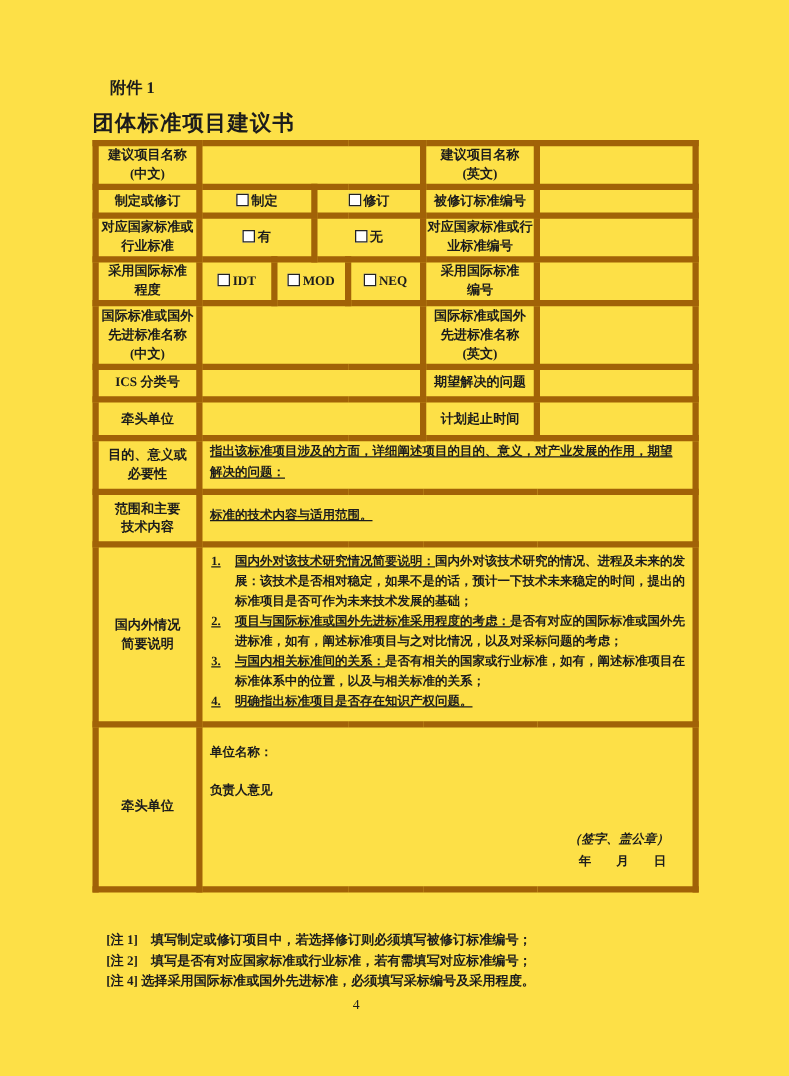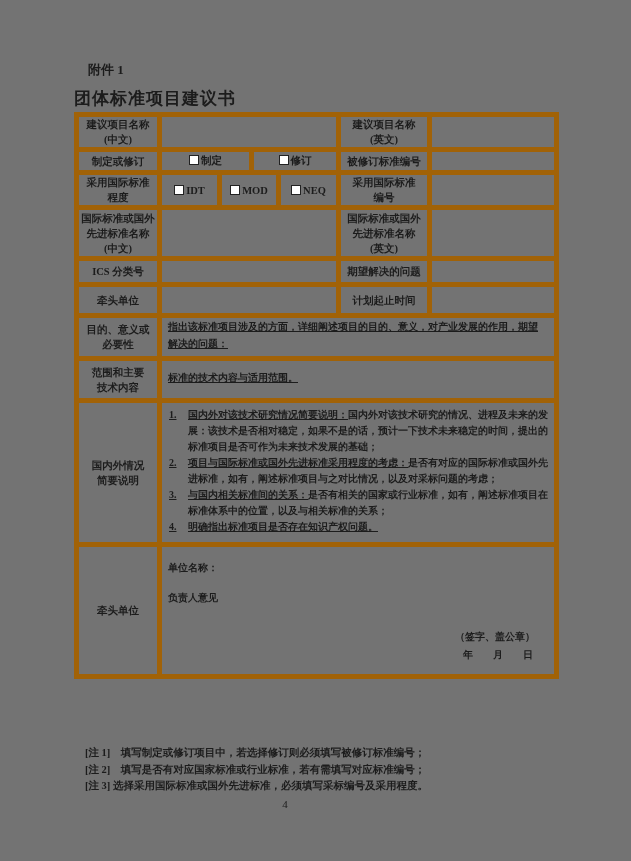--- a/index.html
+++ b/index.html
@@ -1,39 +1,39 @@
 <!DOCTYPE html>
 <html><head>
 <meta charset="utf-8">
 <style>
   html,body{margin:0;padding:0;}
   body{
     width:631px;height:861px;background:#ffffff;position:relative;
     font-family:"Liberation Serif","DejaVu Serif",serif;color:#1c1c1c;
     -webkit-font-smoothing:antialiased;
   }
-  .page{position:absolute;inset:0;background:#737373;}
+  .page{position:absolute;inset:0;background:#fde047;}
   .attachment{position:absolute;left:88px;top:61px;font-size:13px;font-weight:bold;}
   .title{position:absolute;left:74px;top:87px;width:480px;margin:0;text-align:left;
          font-size:17px;font-weight:bold;letter-spacing:1px;}
   table.form{position:absolute;left:74px;top:112px;border-collapse:collapse;table-layout:fixed;}
   td{border:5px solid #a16207;padding:0;font-size:10.5px;font-weight:bold;overflow:hidden;}
   .lbl{text-align:center;vertical-align:middle;white-space:pre-line;line-height:15px;}
   .val{vertical-align:middle;}
   .opt{text-align:center;vertical-align:middle;cursor:default;}
   .cb{display:inline-block;width:8px;height:8px;border:1px solid #222;background:#fff;
       margin-right:2px;vertical-align:-1px;}
   .content{vertical-align:middle;padding:0 8px 4px 6px;font-size:10px;line-height:17px;}
   .ub{text-decoration:underline;}
   .list-cell{vertical-align:top;padding:4px 6px 3px 0;font-size:10px;line-height:16px;}
   .li{position:relative;padding-left:26px;}
   .li .num{position:absolute;left:7px;top:0;text-decoration:underline;}
   .opinion-cell{vertical-align:top;padding:13px 0 0 6px;font-size:10px;line-height:15px;}
   .opinion-label{margin-top:15px;}
-  .sig{text-align:right;padding-right:19px;margin-top:24px;}
+  .sig{text-align:right;padding-right:19px;margin-top:24px;font-style:italic;}
   .date{text-align:right;padding-right:21px;margin-top:3px;}
   .notes{position:absolute;left:85px;top:745px;font-size:10.5px;font-weight:bold;line-height:16.5px;}
   .pageno{position:absolute;left:260px;top:798px;width:50px;text-align:center;font-size:11px;}
   
   tr.r1{height:34px}tr.r2{height:23px}tr.r3{height:35px}tr.r4{height:35px}
   tr.r5{height:51px}tr.r6{height:26px}tr.r7{height:31px}tr.r8{height:31px}
   tr.r9{height:41px}tr.r10{height:42px}tr.r11{height:144px}tr.r12{height:132px}
 </style>
 </head>
 <body>
@@ -69,20 +69,33 @@
       <td class="opt" colspan="2">
         <span class="cb"></span><span>制定</span>
       </td>
       <td class="opt" colspan="2">
         <span class="cb"></span><span>修订</span>
       </td>
       <td class="lbl">被修订标准编号</td>
       <td class="val"></td>
     </tr>
 
+    <tr class="r3">
+      <td class="lbl">对应国家标准或
+行业标准</td>
+      <td class="opt" colspan="2">
+        <span class="cb"></span><span>有</span>
+      </td>
+      <td class="opt" colspan="2">
+        <span class="cb"></span><span>无</span>
+      </td>
+      <td class="lbl">对应国家标准或行
+业标准编号</td>
+      <td class="val"></td>
+    </tr>
 
     <tr class="r4">
       <td class="lbl">采用国际标准
 程度</td>
       <td class="opt">
         <span class="cb"></span><span>IDT</span>
       </td>
       <td class="opt" colspan="2">
         <span class="cb"></span><span>MOD</span>
       </td>
@@ -167,18 +180,18 @@
         <div class="sig">（签字、盖公章）</div>
         <div class="date">年　　月　　日</div>
       </td>
     </tr>
   </tbody>
     </table>
 
   <div class="notes">
     <div>[注 1]　填写制定或修订项目中，若选择修订则必须填写被修订标准编号；</div>
     <div>[注 2]　填写是否有对应国家标准或行业标准，若有需填写对应标准编号；</div>
-    <div>[注 3] 选择采用国际标准或国外先进标准，必须填写采标编号及采用程度。</div>
+    <div>[注 4] 选择采用国际标准或国外先进标准，必须填写采标编号及采用程度。</div>
   </div>
 
   <div class="pageno">4</div>
 
 </div>
 
 </body></html>

